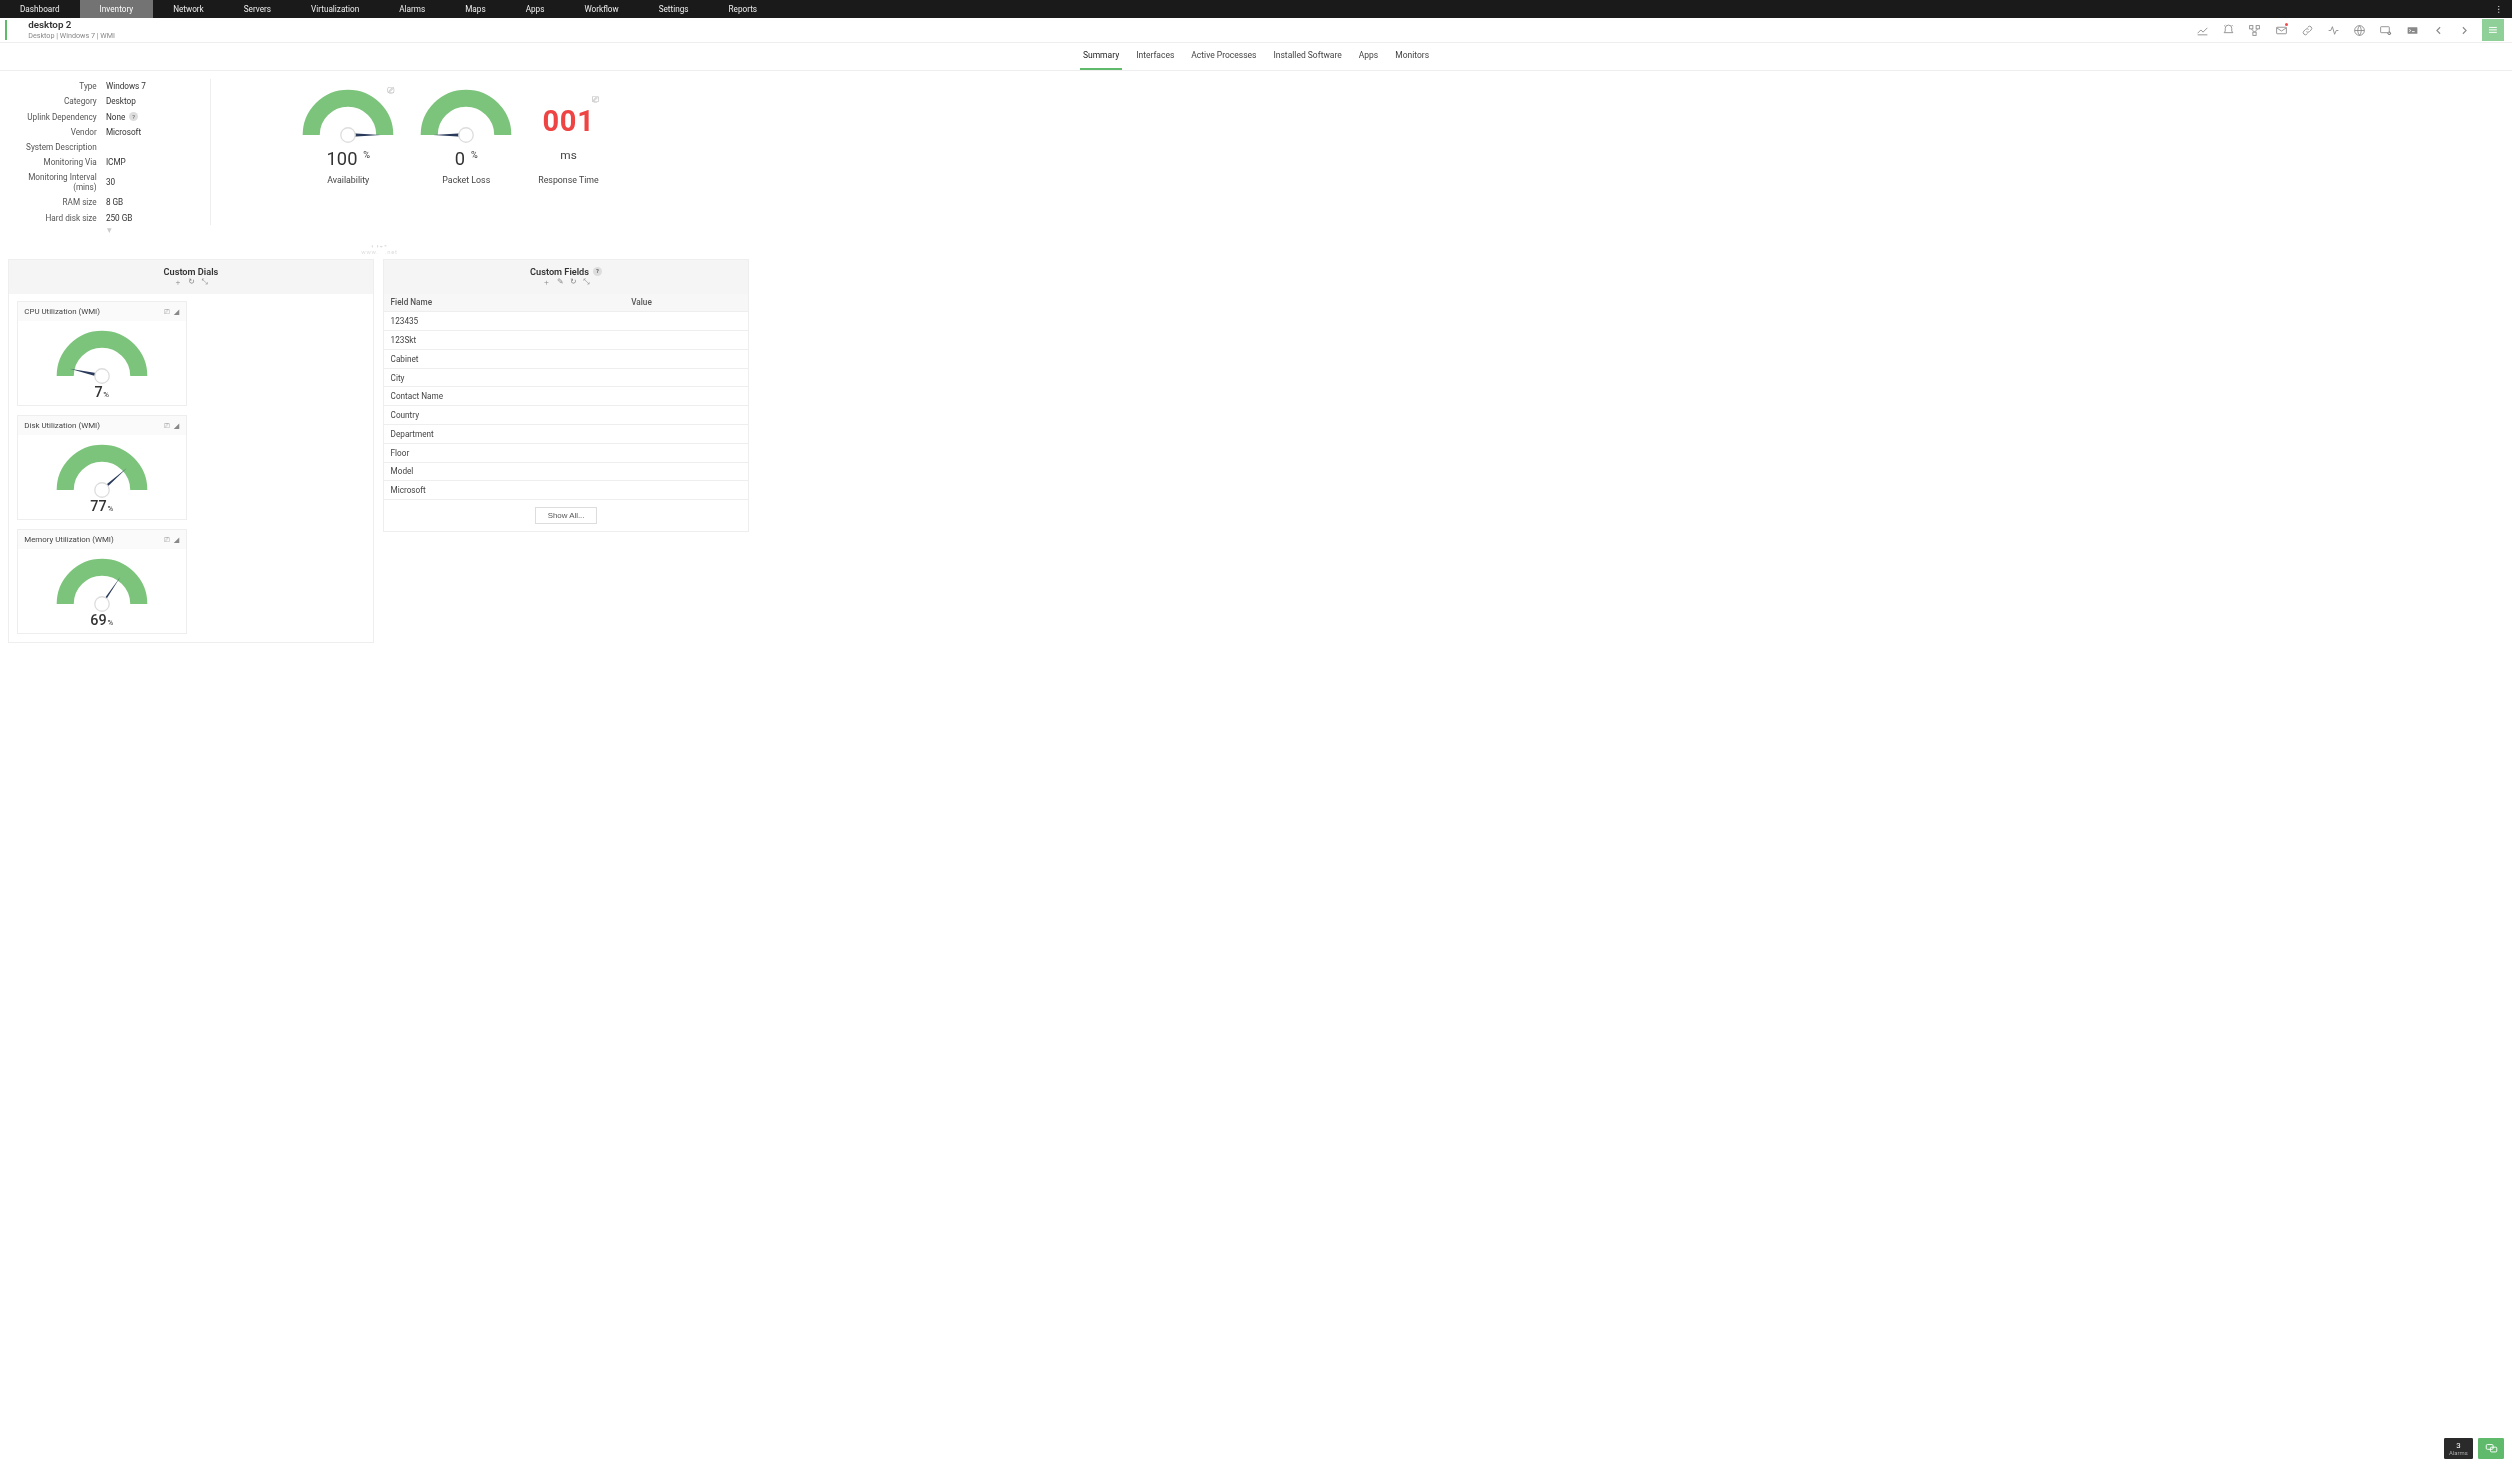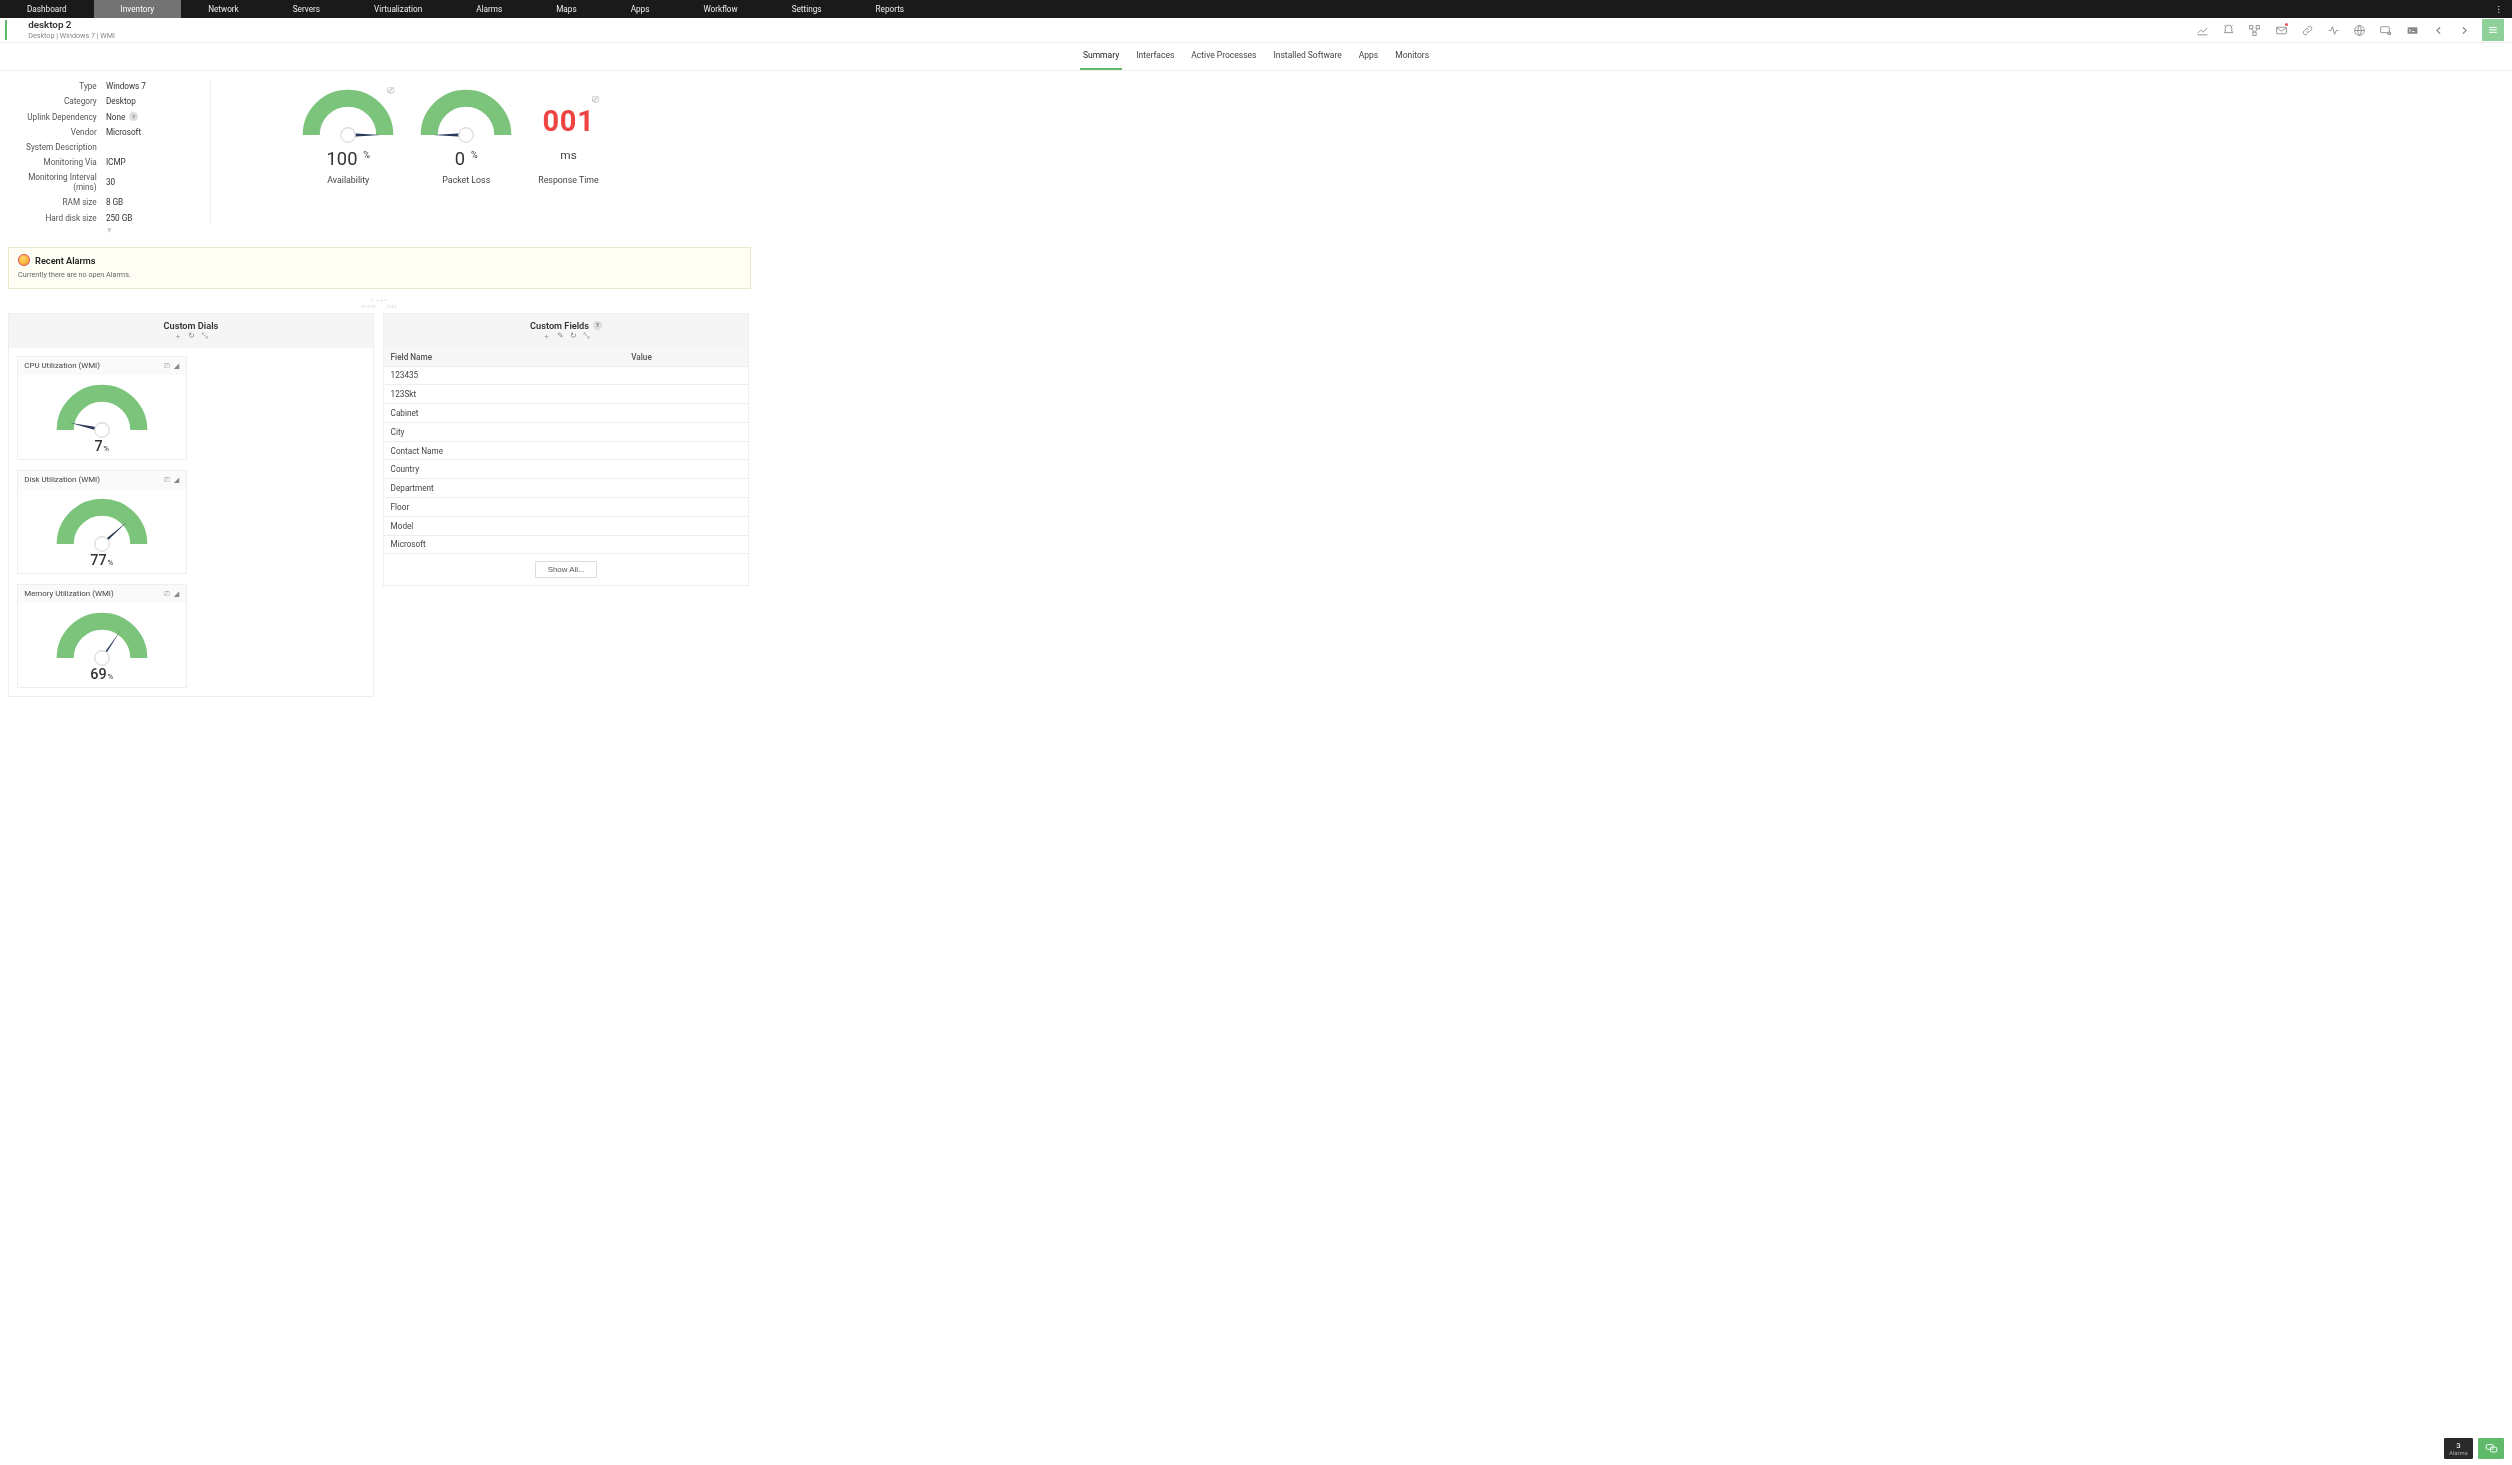--- a/index.html
+++ b/index.html
@@ -1,20 +1,20 @@
 <!DOCTYPE html>
 <html style="font-size:10.5px"><head>
 <meta charset="utf-8">
 <style>
   * { box-sizing: border-box; margin: 0; padding: 0; }
   body { font-family: -apple-system, "Segoe UI", Roboto, "Helvetica Neue", Arial, sans-serif; font-size: 8.5px; color: #333; background: #fff; }
 
   
   .topnav { background: #1a1a1a; height: 18.3px; display: flex; align-items: stretch; position: relative; }
-  .topnav-item { color: #eee; padding: 0 27px; font-size: 8.2px; display: flex; align-items: center; cursor: pointer; }
+  .topnav-item { color: #eee; padding: 0 20px; font-size: 8.2px; display: flex; align-items: center; cursor: pointer; }
   .topnav-item.active { background: #737373; color: #fff; }
   .topnav-right { position: absolute; right: 5.2px; top: 0; height: 100%; display: flex; align-items: center; color: #eee; cursor: pointer; padding: 0 3.9px; }
 
   
   .subheader { display: flex; align-items: center; justify-content: space-between; height: 25px; padding: 0 7.9px 0 5.2px; border-bottom: 0.7px solid #eee; }
   .subheader-left { display: flex; align-items: center; gap: 21px; }
   .accent-bar { width: 2px; height: 19.6px; background: #5fbb6b; }
   .device-title { font-weight: 600; font-size: 9.8px; color: #333; line-height: 1.1; }
   .device-meta { font-size: 7.2px; color: #888; }
   .subheader-right { display: flex; align-items: center; gap: 9.2px; }
@@ -303,27 +303,20 @@
       </div>
       <div class="rt-block">
         <span class="tiny-icon">⎚</span>
         <div class="rt-value">001</div>
         <div class="rt-unit">ms</div>
         <div class="gauge-label" style="margin-top:13px">Response Time</div>
       </div>
     </div>
   </div>
 
-  <div class="alarm-panel">
-    <div class="alarm-head">
-      <span class="alarm-icon"></span>
-      <span>Recent Alarms</span>
-    </div>
-    <div class="alarm-msg">Currently there are no open Alarms.</div>
-  </div>
 
   <div class="watermark">◐◑◒◓<br>www.&nbsp;&nbsp;&nbsp;.net</div>
 
   <div class="widgets">
     <div class="card dials-card">
       <div class="card-head">
         <div class="card-title">Custom Dials</div>
         <div class="card-tools">
           <span>＋</span>
           <span>↻</span>

